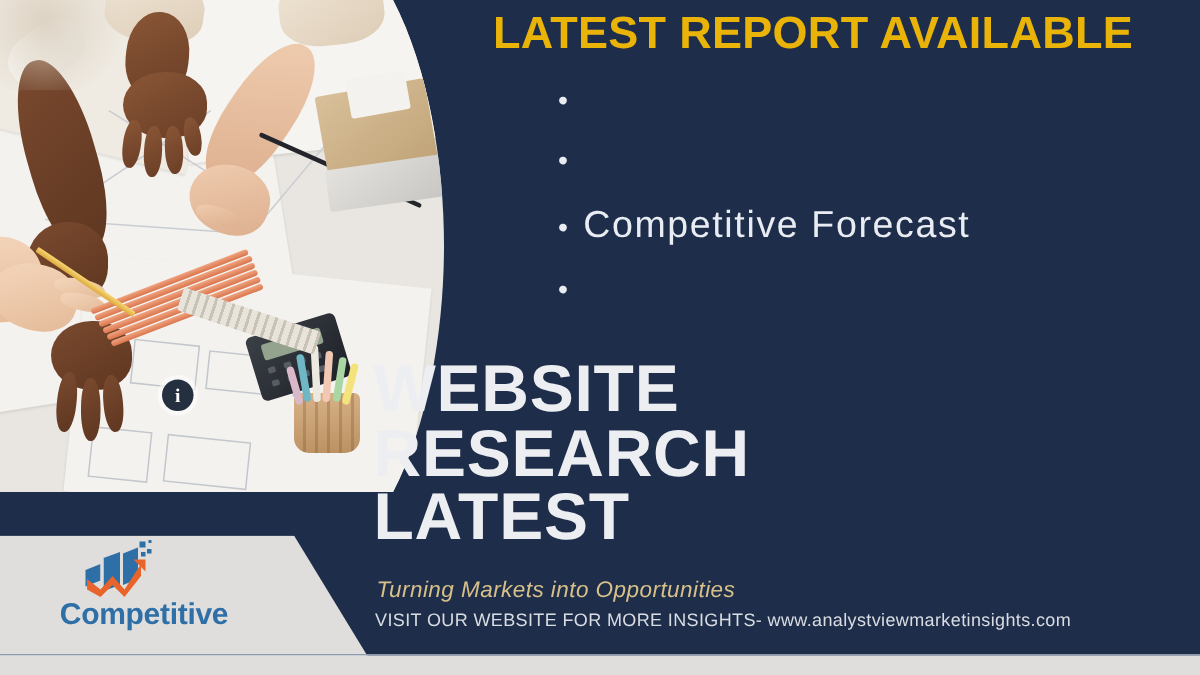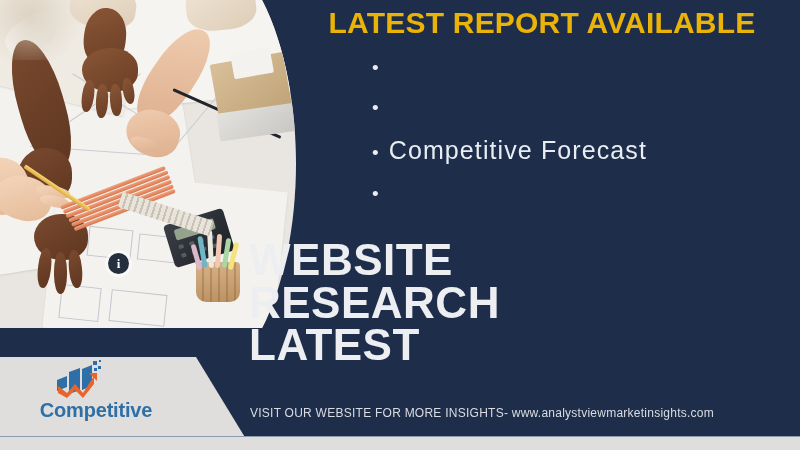--- a/index.html
+++ b/index.html
@@ -272,20 +272,21 @@
       <span class="dot">•</span>
     </div>
   </div>
 
   <div id="big-title">
     <div>WEBSITE</div>
     <div>RESEARCH</div>
     <div>LATEST</div>
   </div>
 
+  <div id="tagline">Turning Markets into Opportunities</div>
 
   <div id="logo-panel">
     <div id="logo-mark">
       <svg viewBox="0 0 52 40" width="52" height="40" aria-hidden="true">
 
         <polygon points="4,20 14,16 14,27 4,31" fill="#2e6fa7"></polygon>
         <polygon points="16,12 27,8 27,30 16,34" fill="#2e6fa7"></polygon>
         <polygon points="29,9 39,5 39,26 29,30" fill="#2e6fa7"></polygon>
 
         <polygon points="14,16 16,12 16,34 14,27" fill="#dfdedc"></polygon>

